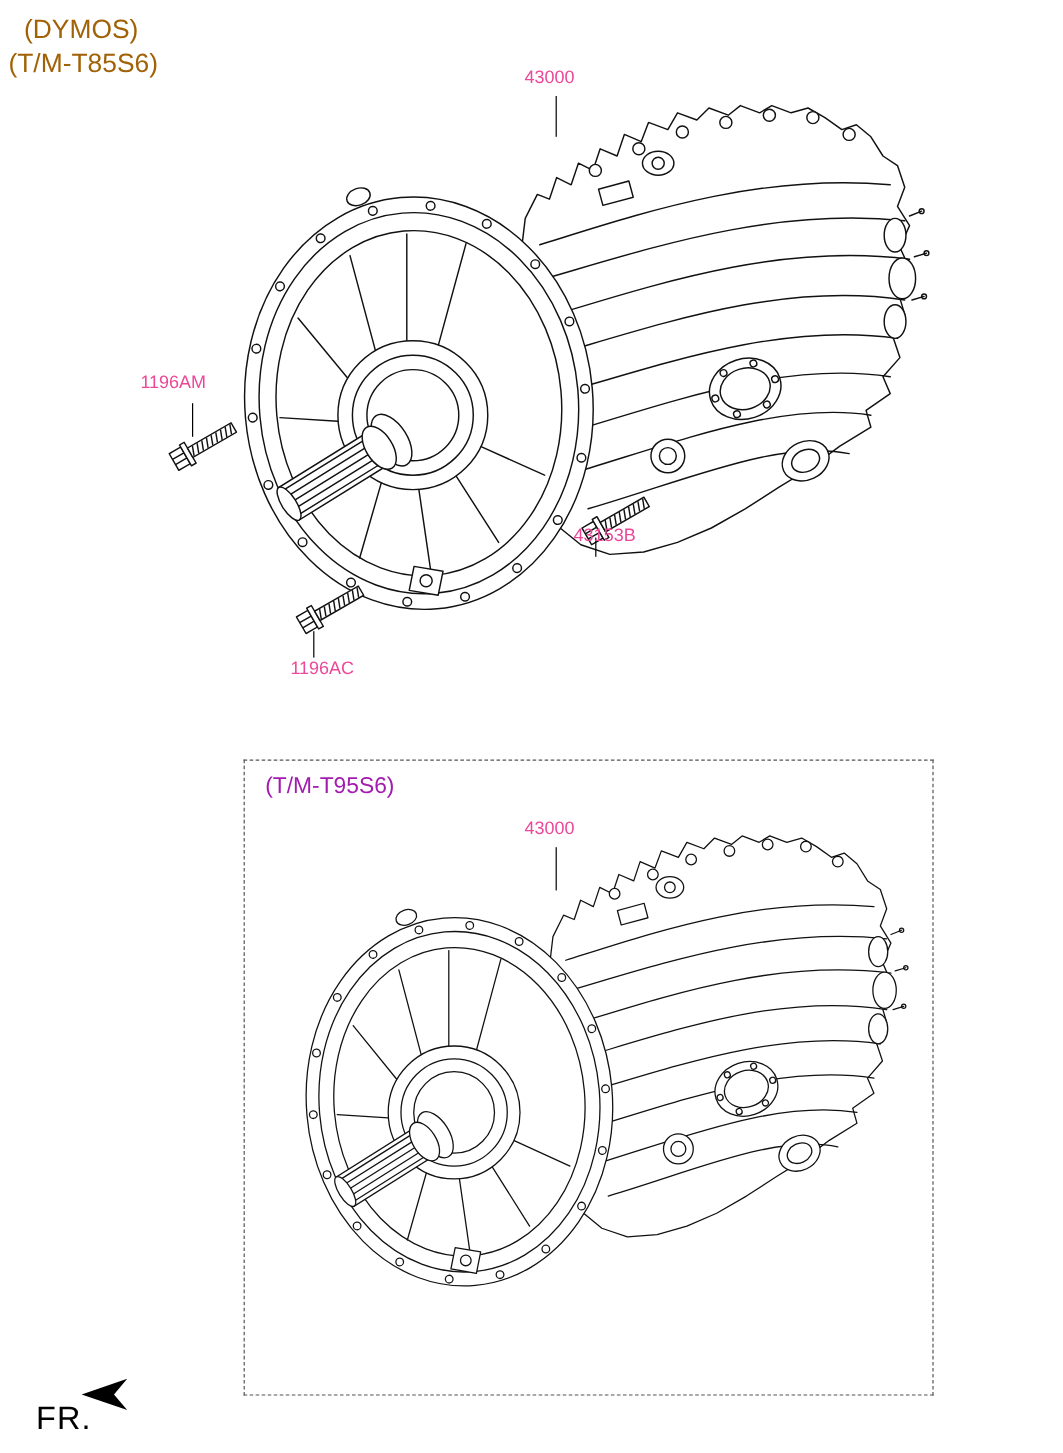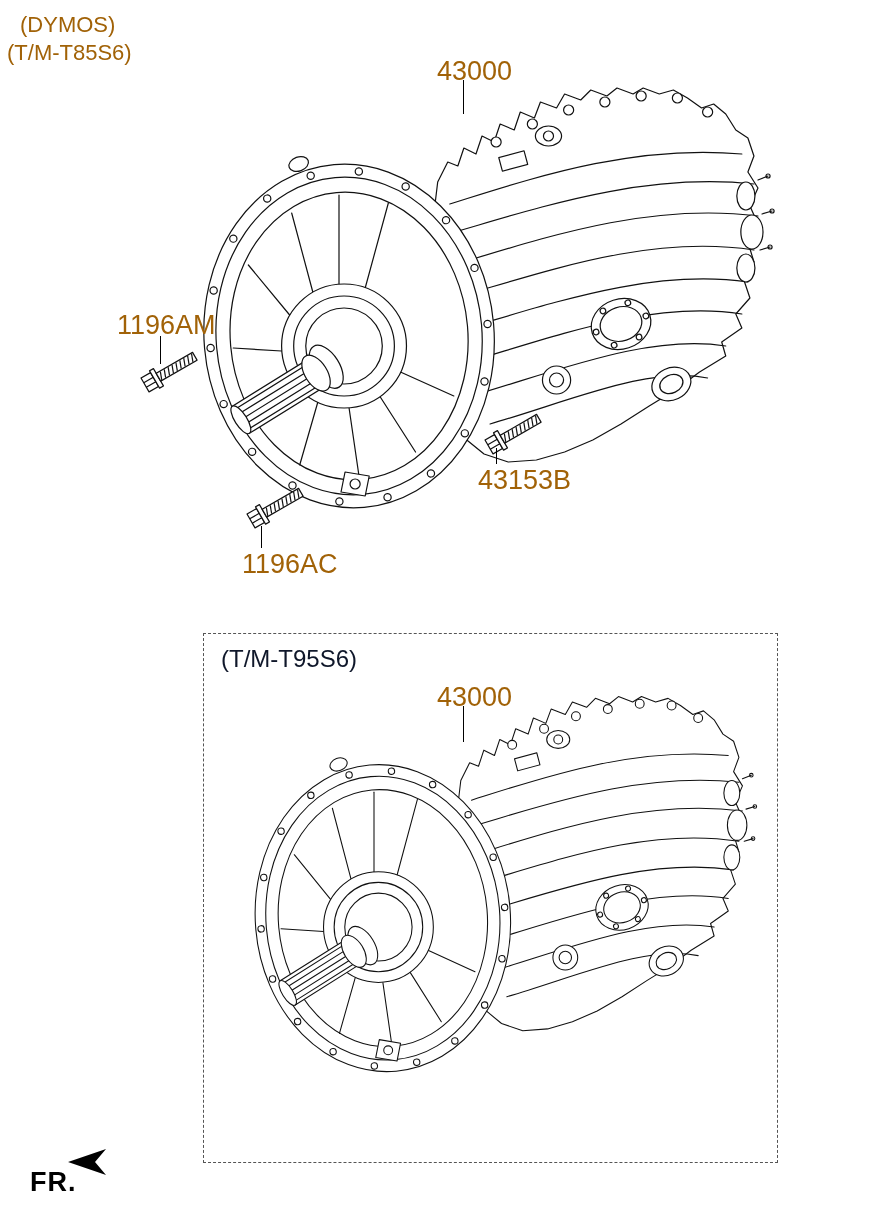--- a/index.html
+++ b/index.html
@@ -4,29 +4,29 @@
 <style>
   *{margin:0;padding:0;box-sizing:border-box}
   html,body{background:#fff}
   body{
     position:relative;
     width:886px;height:1211px;
     font-family:"Liberation Sans",sans-serif;
     color:#000;
     overflow:hidden;
   }
-  .label{position:absolute;font-size:27px;white-space:nowrap;color:#a16207}
+  .label{position:absolute;font-size:15px;white-space:nowrap;color:#ec4899}
   .header-line{position:absolute;font-size:22px;white-space:nowrap;color:#a16207}
-  .box-label{position:absolute;font-size:24px;white-space:nowrap;color:#0f172a}
+  .box-label{position:absolute;font-size:19px;white-space:nowrap;color:#a21caf}
   .leader{position:absolute;width:1px;background:#000}
   .dashed-box{position:absolute;border:1.5px dashed #555;background:transparent}
   svg.drawing{position:absolute;overflow:visible}
   svg.bolt{position:absolute;overflow:visible}
   svg.fr-arrow{position:absolute}
-  .fr-text{position:absolute;font-weight:bold;font-size:27px;letter-spacing:1px}
+  .fr-text{position:absolute;font-weight:normal;font-size:27px;letter-spacing:1px}
 </style>
 </head>
 <body>
 
 <svg width="0" height="0" style="position:absolute">
   <defs>
     <g id="gearbox-art" stroke="#111" fill="#fff" stroke-width="1.2" stroke-linejoin="round" stroke-linecap="round">
 
       <path d="M238 98 L248 78 L258 82 L264 64 L276 70 L282 52 L294 58 L300 40
                L314 46 L320 28 L334 34 L340 18 L356 24 L364 10
@@ -190,21 +190,21 @@
       <use href="#bolt-art"></use>
     </g>
 </svg>
 
 <svg class="bolt" style="left:484px;top:410px;width:62px;height:44px" viewBox="0 0 62 44">
   <g transform="translate(31,22) rotate(-30) translate(-32,-13)">
       <use href="#bolt-art"></use>
     </g>
 </svg>
 <div class="leader" style="left:496px;top:448px;height:16px"></div>
-<div class="label" style="left:478px;top:465px">43153B</div>
+<div class="label" style="left:478px;top:438px">43153B</div>
 
 <svg class="bolt" style="left:246px;top:484px;width:62px;height:44px" viewBox="0 0 62 44">
   <g transform="translate(31,22) rotate(-30) translate(-32,-13)">
       <use href="#bolt-art"></use>
     </g>
 </svg>
 <div class="leader" style="left:261px;top:526px;height:22px"></div>
 <div class="label" style="left:242px;top:549px">1196AC</div>
 
 <div class="dashed-box" style="left:203px;top:633px;width:575px;height:530px"></div>

